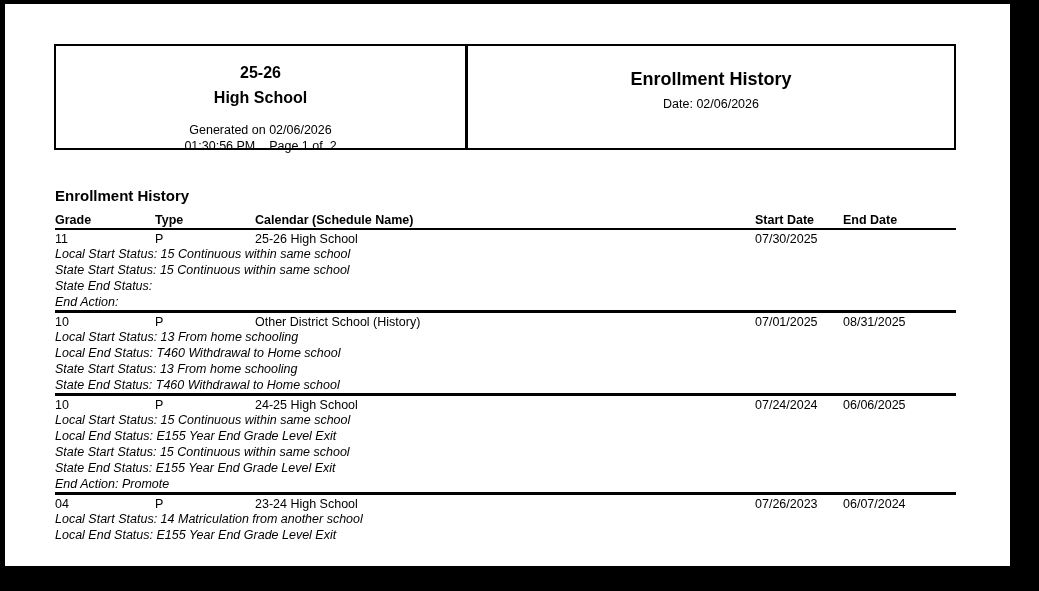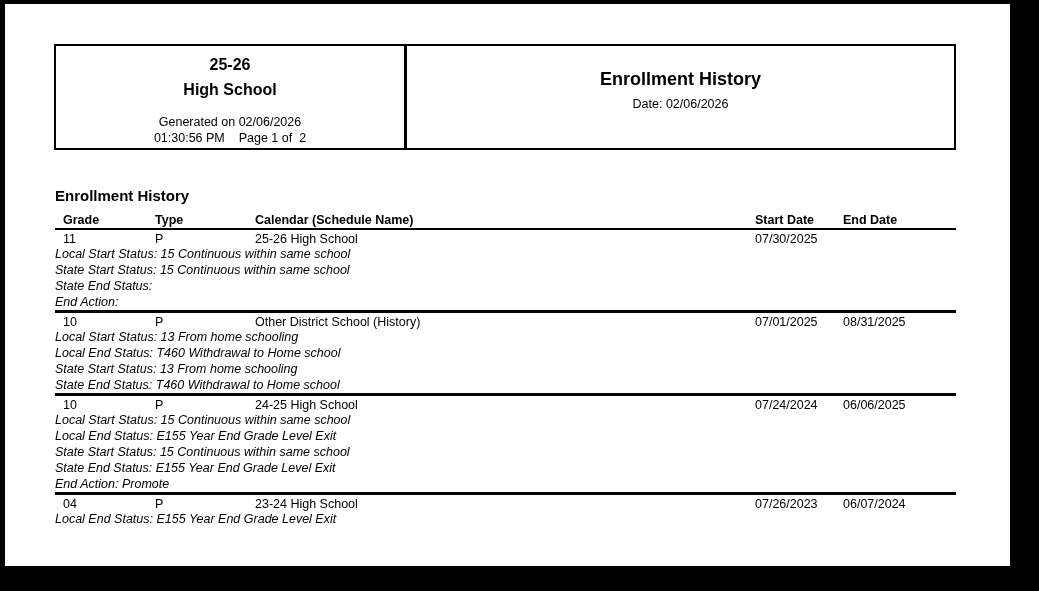--- a/index.html
+++ b/index.html
@@ -19,24 +19,24 @@
   }
   
   .header-box {
     position: absolute;
     left: 49px; top: 40px;
     width: 902px; height: 106px;
     border: 2px solid #000;
     display: flex;
   }
   .hb-left {
-    width: 351px;
+    width: 412px;
     border-right: 3px solid #000;
     text-align: center;
-    padding-top: 6px;
+    padding-top: 14px;
   }
   .hb-right {
     flex: 1;
     text-align: center;
     padding-top: 22px;
   }
   .school-line {
     font-size: 16px;
     font-weight: bold;
     line-height: 25px;
@@ -74,21 +74,21 @@
     height: 18px;
     border-bottom: 2px solid #000;
     font-weight: bold;
   }
   .cell {
     position: absolute;
     top: 0;
     white-space: nowrap;
     line-height: 16px;
   }
-  .c0 { left: 8px; }
+  .c0 { left: 0; }
   .c1 { left: 100px; }
   .c2 { left: 200px; }
   .c3 { left: 700px; }
   .c4 { left: 788px; }
   .record { border-top: 3px solid #000; }
   .record.first { border-top: none; }
   .mainrow {
     position: relative;
     height: 16px;
     font-weight: normal;
@@ -173,18 +173,19 @@
           <div class="detail">End Action: Promote</div>
         </div>
         <div class="record">
           <div class="mainrow">
             <span class="cell c0">04</span>
             <span class="cell c1">P</span>
             <span class="cell c2">23-24 High School</span>
             <span class="cell c3">07/26/2023</span>
             <span class="cell c4">06/07/2024</span>
           </div>
+          <div class="detail">Local Start Status: 14 Matriculation from another school</div>
           <div class="detail">Local End Status: E155 Year End Grade Level Exit</div>
         </div>
       </div>
   </div>
 
 </div>
 
 </body></html>

